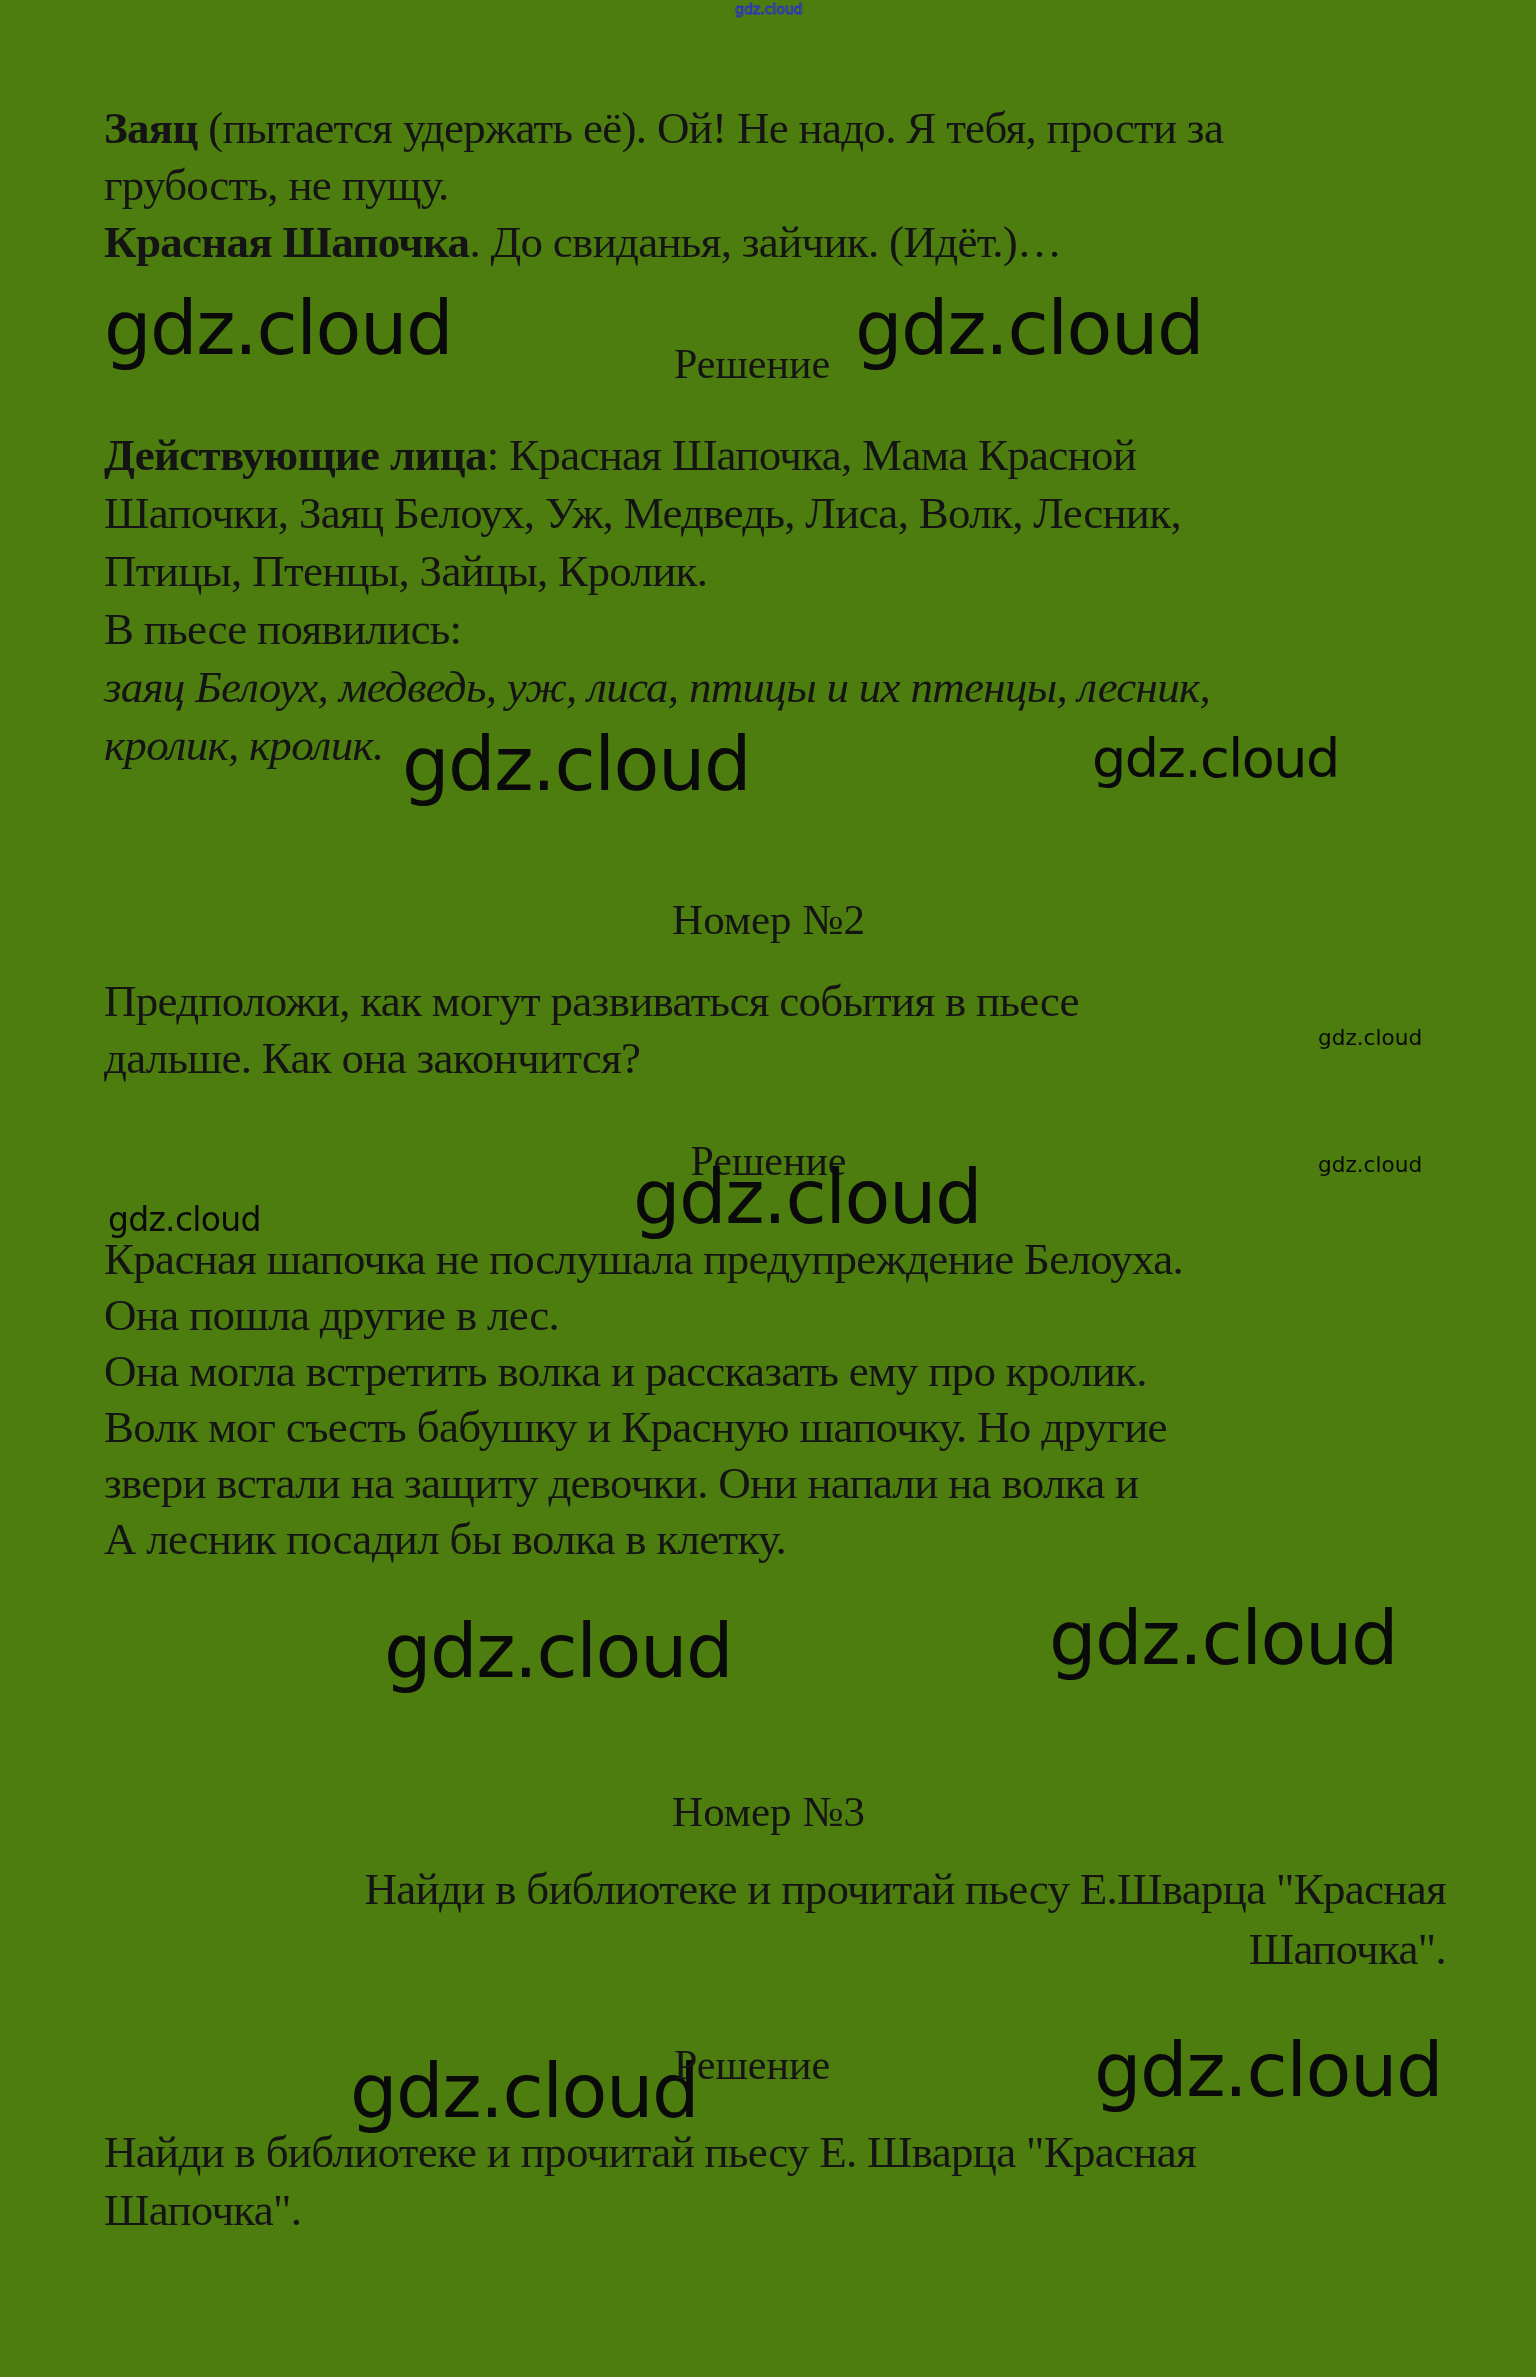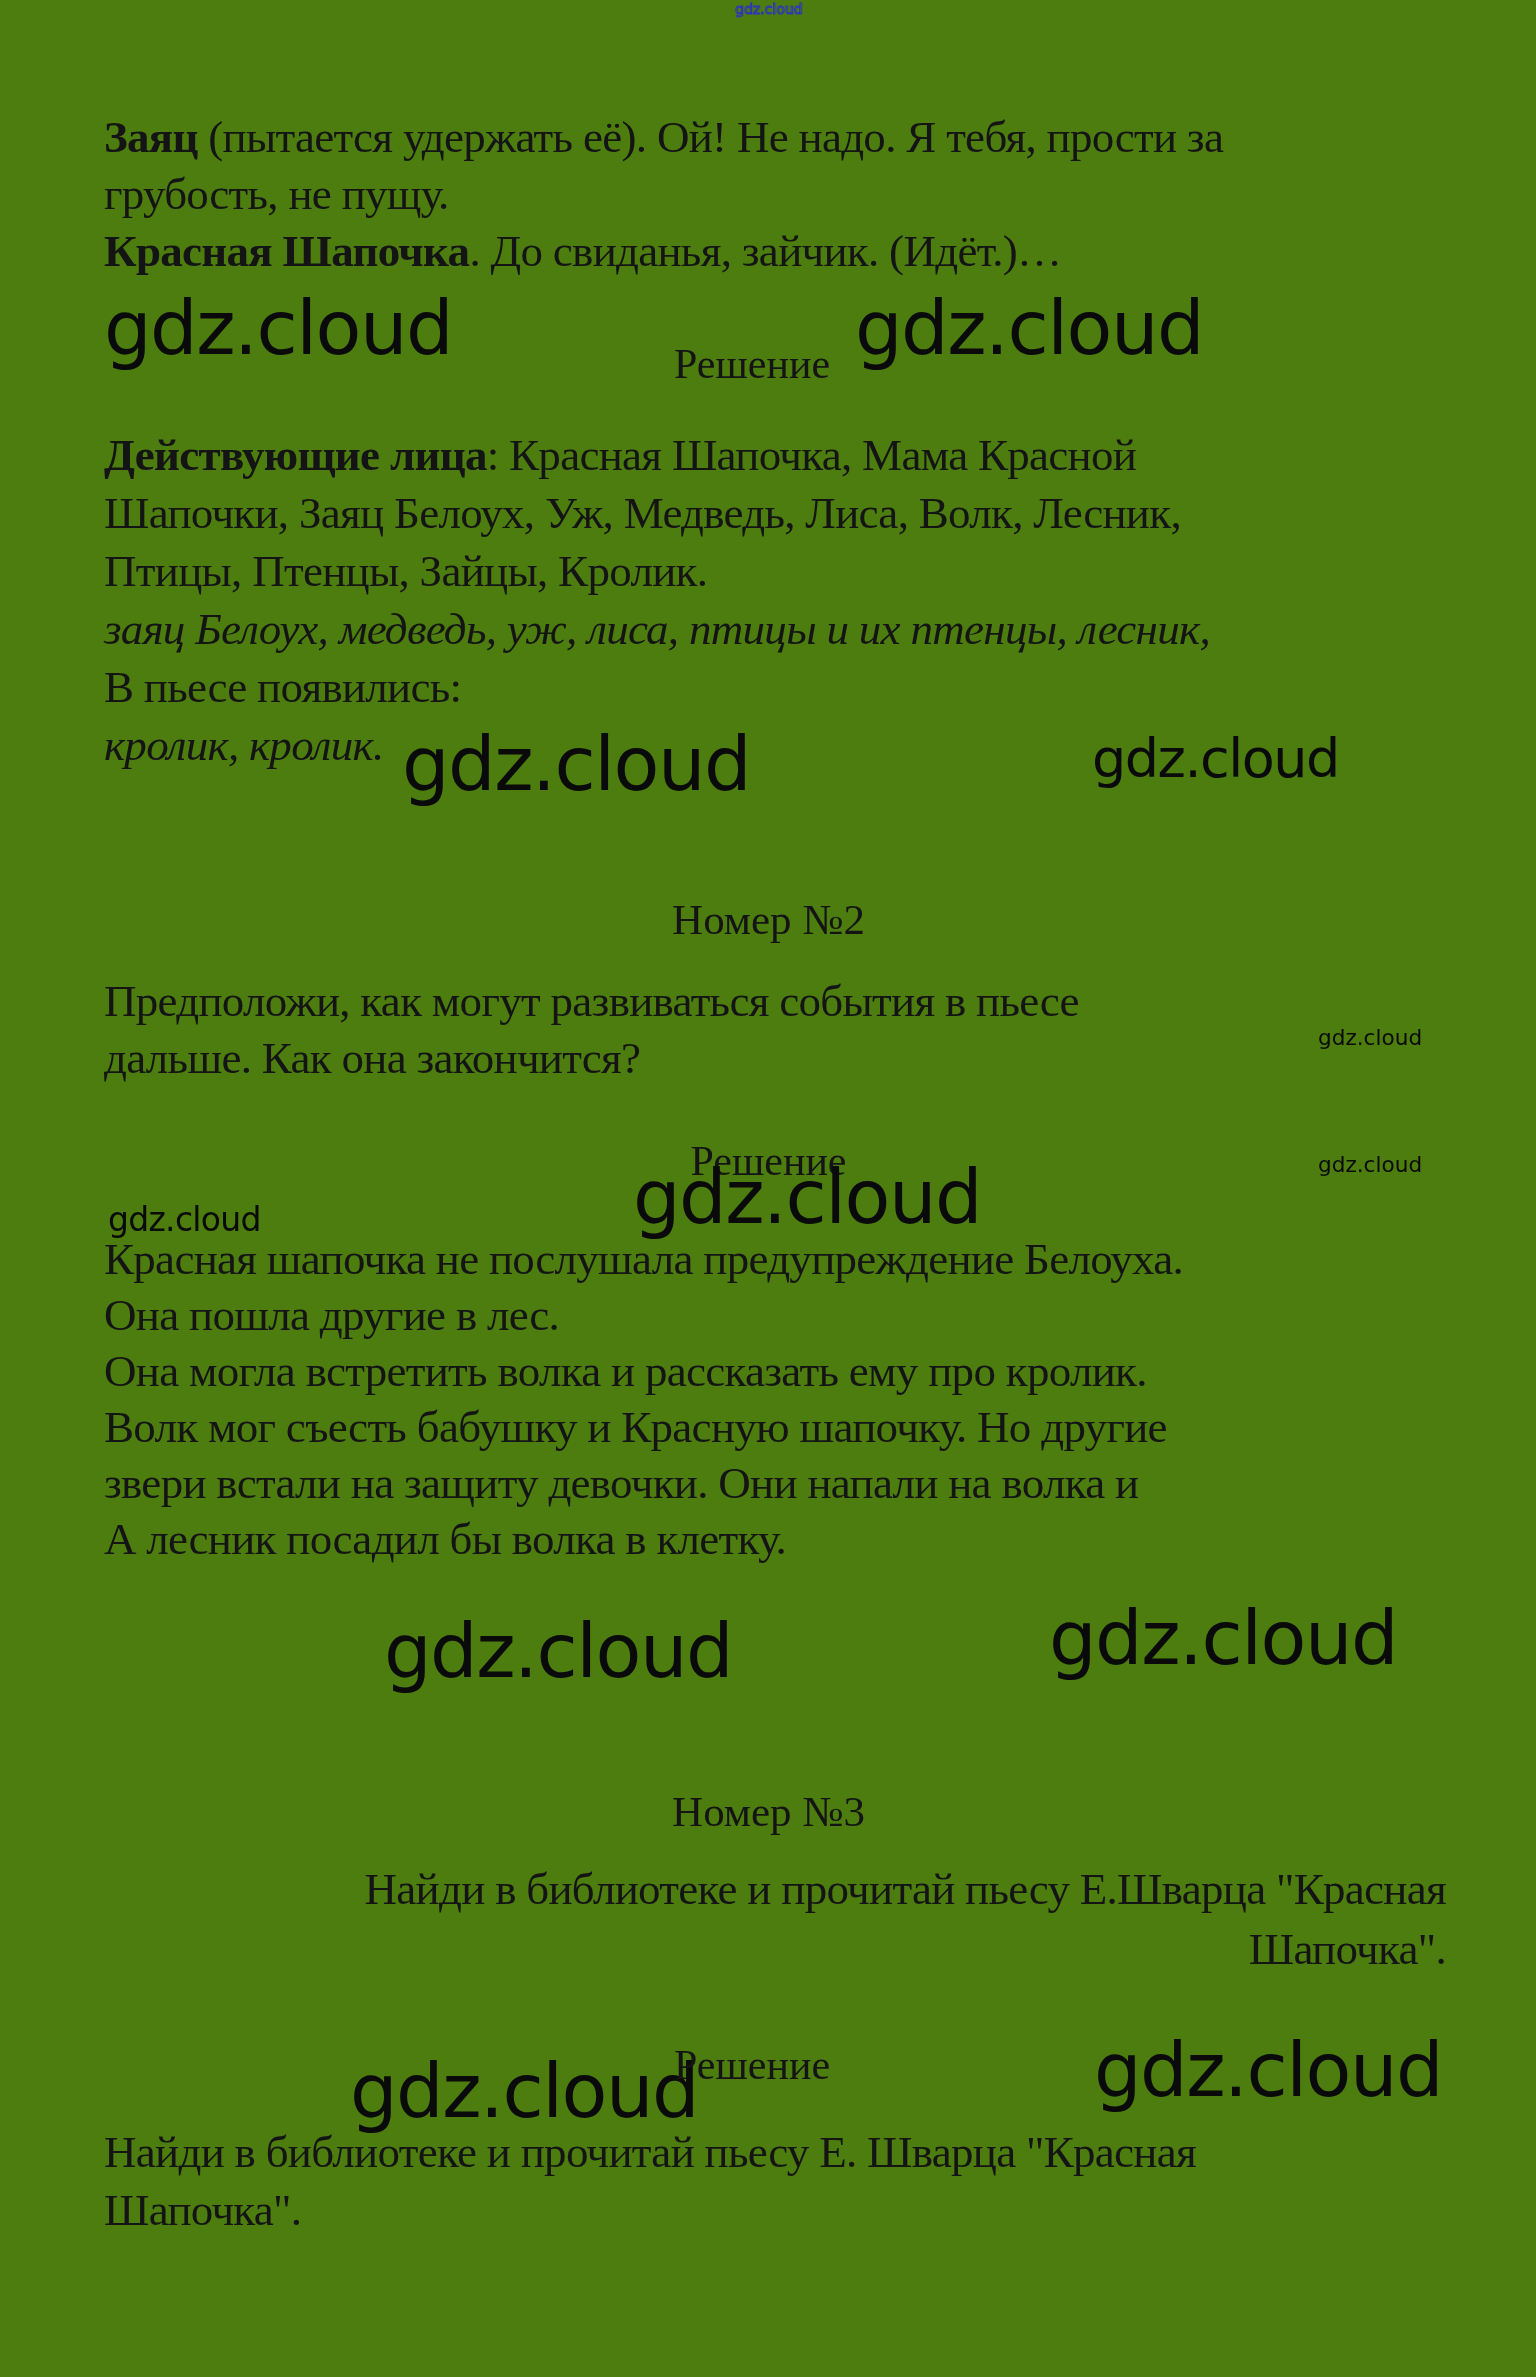--- a/index.html
+++ b/index.html
@@ -57,36 +57,36 @@
     text-shadow:1.5px 0 0 rgba(43,43,212,0.25);
   }
 </style>
 </head>
 <body>
 
 <div id="page">
 
   <span class="wm wm-tiny" style="left:735px;top:2.2px;">gdz.cloud</span>
 
-  <div class="textblock lh76" style="top:109px;">
+  <div class="textblock lh76" style="top:100px;">
     <div class="tline"><span class="b">Заяц</span><span> (пытается удержать её). Ой! Не надо. Я тебя, прости за</span></div>
     <div class="tline"><span>грубость, не пущу.</span></div>
     <div class="tline"><span class="b">Красная Шапочка</span><span>. До свиданья, зайчик. (Идёт.)…</span></div>
   </div>
 
   <span class="wm wm-big" style="left:104px;top:291px;">gdz.cloud</span>
   <span class="sol-label" style="left:674px;top:343px;">Решение</span>
   <span class="wm wm-big" style="left:855px;top:291px;">gdz.cloud</span>
 
   <div class="textblock lh78" style="top:426px;">
     <div class="tline"><span class="b">Действующие лица</span><span>: Красная Шапочка, Мама Красной</span></div>
     <div class="tline"><span>Шапочки, Заяц Белоух, Уж, Медведь, Лиса, Волк, Лесник,</span></div>
     <div class="tline"><span>Птицы, Птенцы, Зайцы, Кролик.</span></div>
+    <div class="tline"><span>В пьесе появились:</span></div>
     <div class="tline i"><span>заяц Белоух, медведь, уж, лиса, птицы и их птенцы, лесник,</span></div>
-    <div class="tline"><span>В пьесе появились:</span></div>
     <div class="tline i"><span>кролик, кролик.</span></div>
   </div>
 
   <span class="wm wm-big" style="left:402px;top:727px;">gdz.cloud</span>
   <span class="wm wm-med" style="left:1092px;top:732px;">gdz.cloud</span>
 
   <div class="center-head" style="top:897px;">Номер №2</div>
 
   <div class="textblock lh76" style="top:973px;">
     <div class="tline"><span>Предположи, как могут развиваться события в пьесе</span></div>

